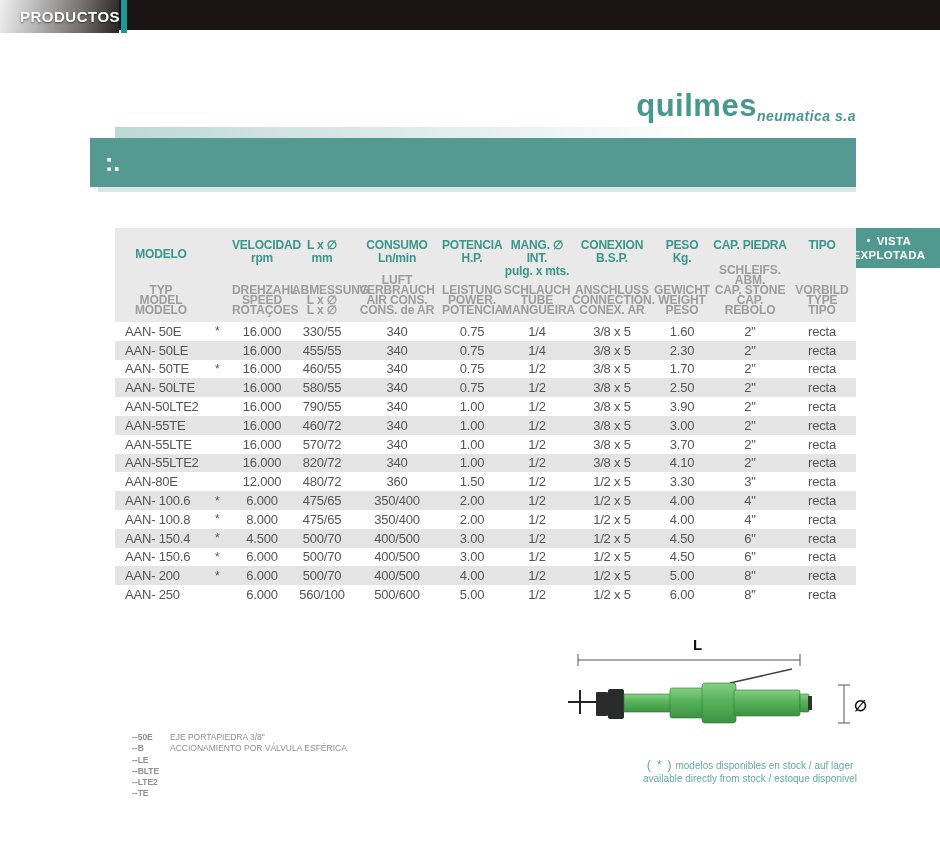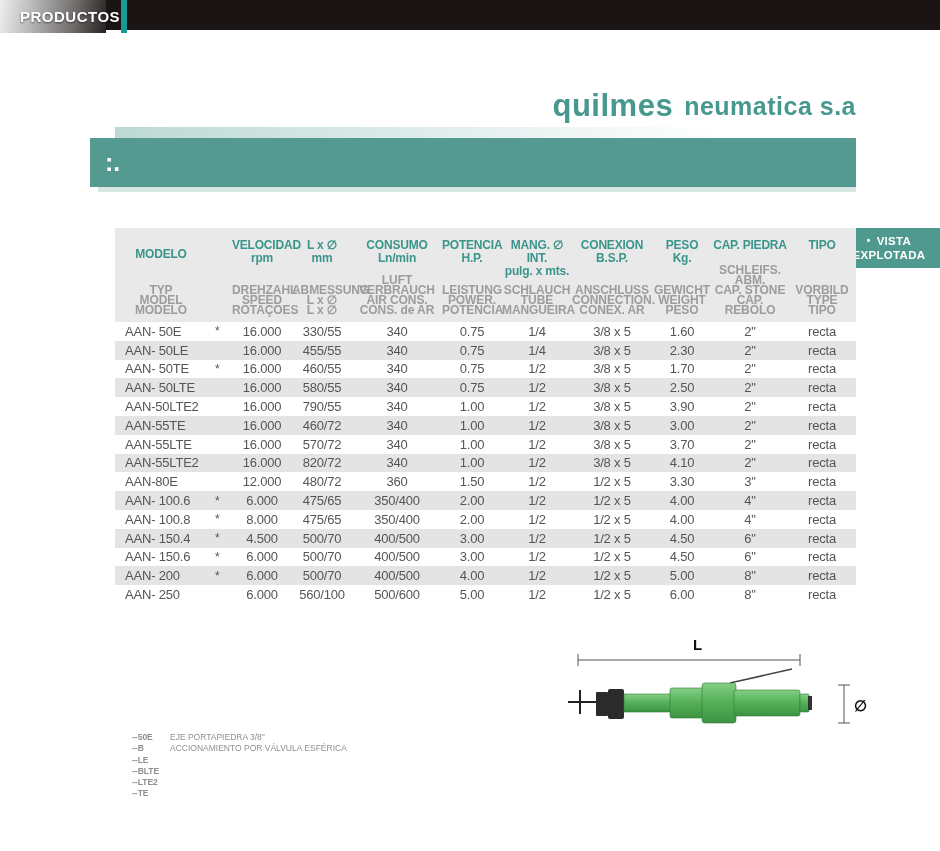--- a/index.html
+++ b/index.html
@@ -1,32 +1,32 @@
 <!DOCTYPE html>
 <html><head>
 <meta charset="utf-8">
 <style>
   * { margin:0; padding:0; box-sizing:border-box; }
   body { background:#fff; font-family:"Liberation Sans", sans-serif; }
   .page { position:relative; width:940px; height:851px; background:#fff; overflow:hidden; }
 
   
   .topbar { position:absolute; left:0; top:0; width:940px; height:30px; background:#1a1415; }
-  .products-tab { position:absolute; left:0; top:0; width:106px; height:33px;
+  .products-tab { position:absolute; left:0; top:0; width:119px; height:33px;
     background:linear-gradient(100deg,#efefef 0%,#b9b9b9 30%,#6e6a69 70%,#262222 100%);
     display:flex; align-items:center; padding-left:20px;
     color:#fff; font-weight:bold; font-size:15px; letter-spacing:.5px; cursor:pointer;
     text-shadow:0 1px 2px rgba(0,0,0,.55); }
   .teal-stripe { position:absolute; left:121px; top:0; width:6px; height:33px; background:#1b9a94; }
 
   
-  .brand { position:absolute; right:84px; top:88px; display:flex; align-items:center; gap:11px;
+  .brand { position:absolute; right:84px; top:88px; display:flex; align-items:flex-end; 
     color:#47988e; font-weight:bold; }
   .brand-primary { font-size:31px; letter-spacing:.5px; }
-  .brand-secondary { font-size:25px; letter-spacing:.5px; }
+  .brand-secondary { font-size:14px; letter-spacing:.5px;font-style:italic; }
 
   
   .title-accent { position:absolute; left:115px; top:127px; width:600px; height:11px;
     background:linear-gradient(to right,#bdd9d4,#ffffff); }
   .title-bar { position:absolute; left:90px; top:138px; width:766px; height:49px; background:#549a90;
     display:flex; align-items:center; padding-left:15px; color:#fff; }
   .title-prefix { font-weight:bold; font-size:25px; margin-right:18px; }
   .title-text { font-weight:bold; font-size:28px; letter-spacing:.2px; }
   .title-shadow { position:absolute; left:98px; top:187px; width:758px; height:5px; background:#d9e7e3; }
 
@@ -444,14 +444,21 @@
 
   <div class="fn-left" id="fn-left">
       <div class="fn-line"><span class="fn-code">--50E</span><span>EJE PORTAPIEDRA 3/8"</span></div>
       <div class="fn-line"><span class="fn-code">--B</span><span>ACCIONAMIENTO POR VÁLVULA ESFÉRICA</span></div>
       <div class="fn-line"><span class="fn-code">--LE</span><span></span></div>
       <div class="fn-line"><span class="fn-code">--BLTE</span><span></span></div>
       <div class="fn-line"><span class="fn-code">--LTE2</span><span></span></div>
       <div class="fn-line"><span class="fn-code">--TE</span><span></span></div>
     </div>
 
+  <div class="fn-right">
+    <div>
+      <span class="fn-marker">( * )</span>
+      <span>modelos disponibles en stock  /  auf lager</span>
+    </div>
+    <div>available directly from stock  /  estoque disponivel</div>
+  </div>
 
 </div>
 
 </body></html>

